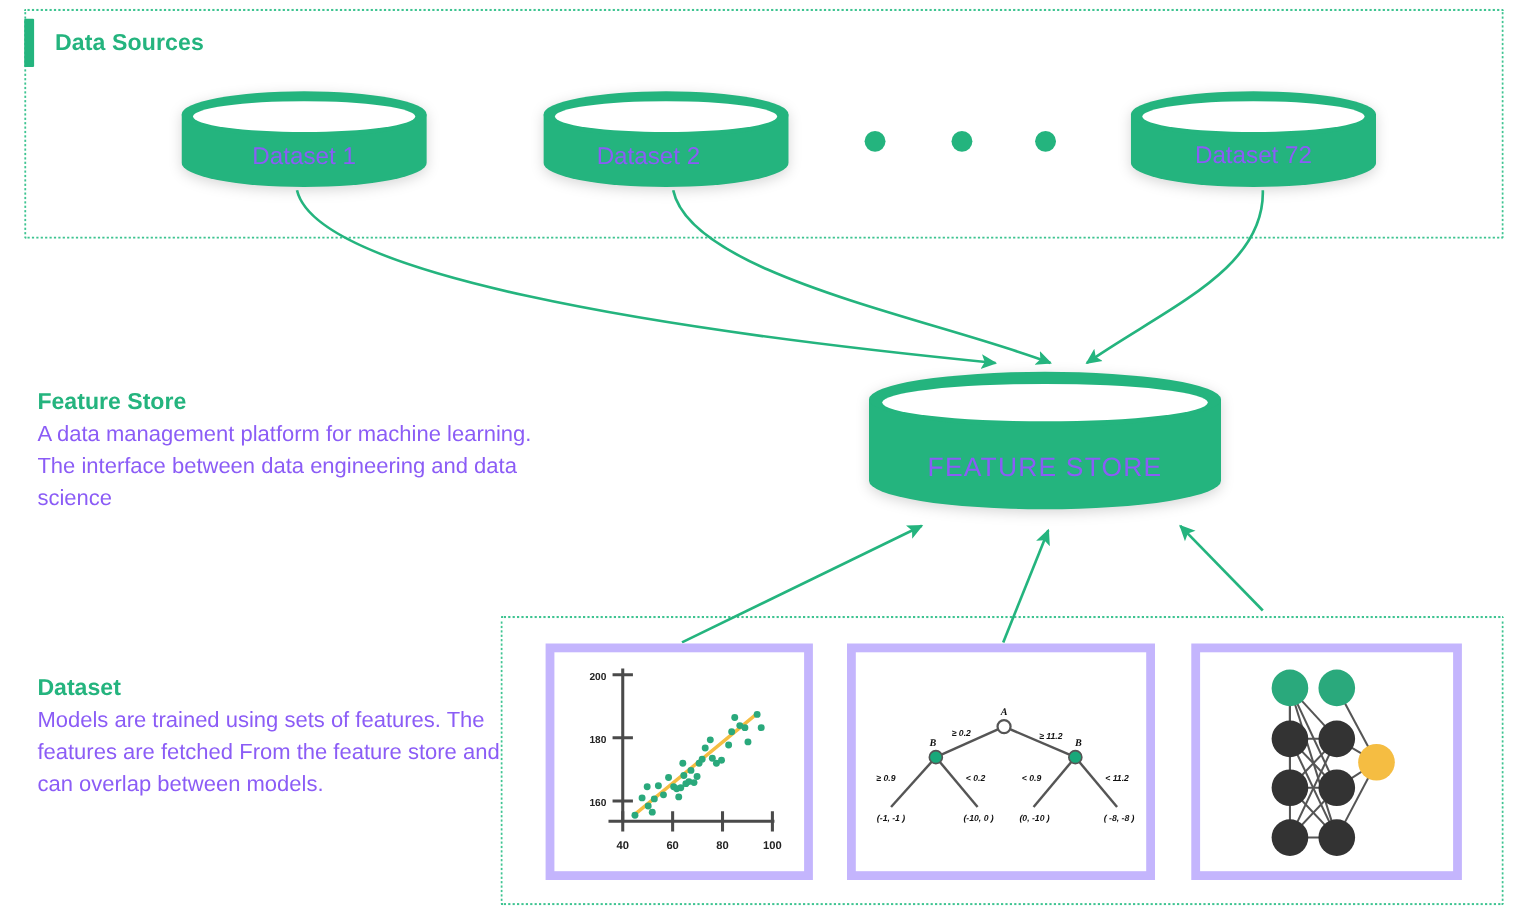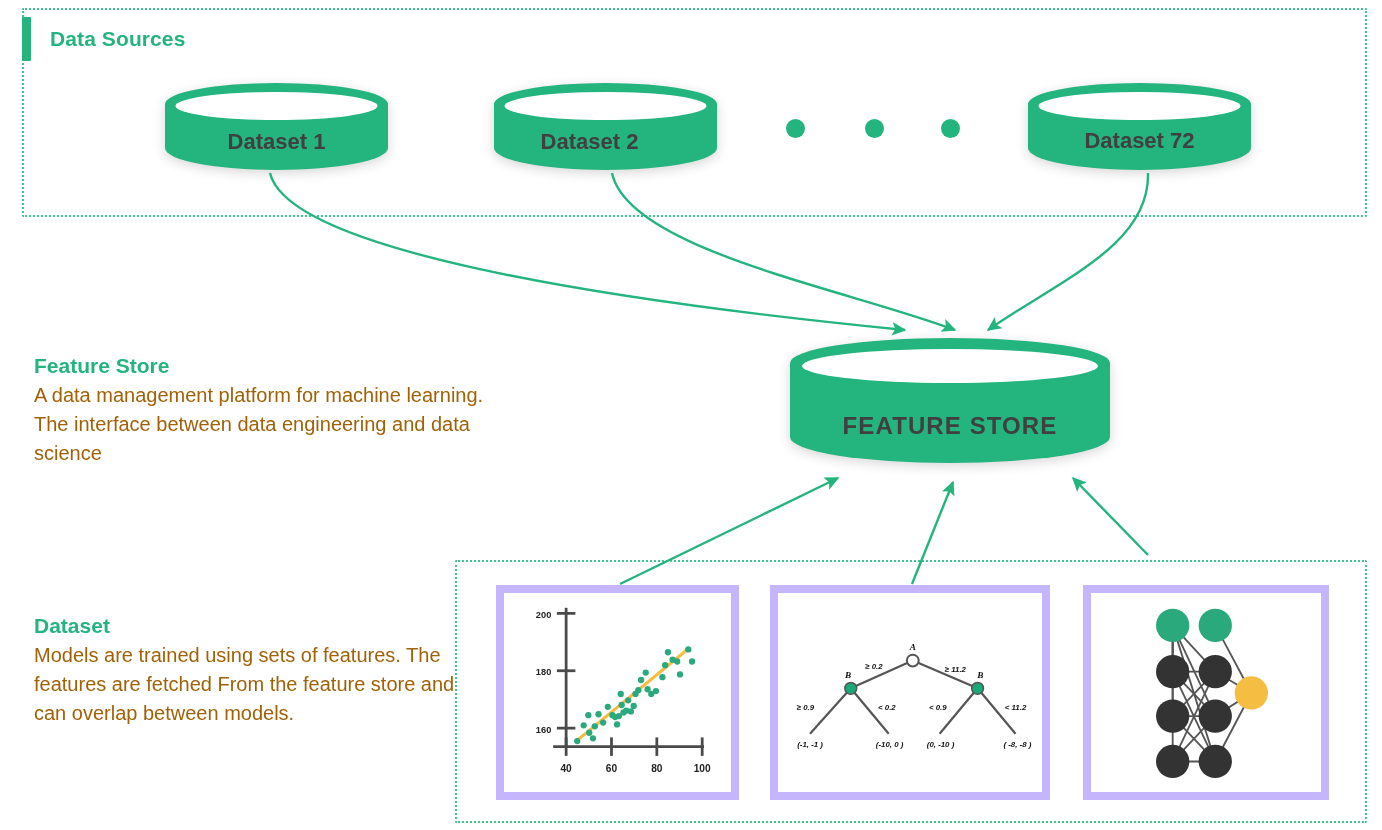--- a/index.html
+++ b/index.html
@@ -69,40 +69,40 @@
     width: 450px;
   }
   .desc-title {
     color: #24b47e;
     font-weight: bold;
     font-size: 21px;
     margin: 0 0 2px 0;
     line-height: 27px;
   }
   .desc-body {
-    color: #a16207;
+    color: #8b5cf6;
     font-size: 20px;
     line-height: 29px;
     margin: 0;
   }
   #feature-store-desc { left: 34px; top: 352px; }
   #models-desc       { left: 34px; top: 612px; }
 
   
   .cylinder {
     position: absolute;
     filter: drop-shadow(0 3px 6px rgba(0,0,0,.16));
   }
   .cyl-label {
     position: absolute;
     left: 0;
     width: 100%;
     text-align: center;
-    color: #404040;
-    font-weight: bold;
+    color: #8b5cf6;
+    font-weight: normal;
     pointer-events: none;
     white-space: nowrap;
   }
   .dataset-label { font-size: 22px; }
   #feature-store-label {
     font-size: 24px;
     letter-spacing: 1.1px;
   }
 
   

